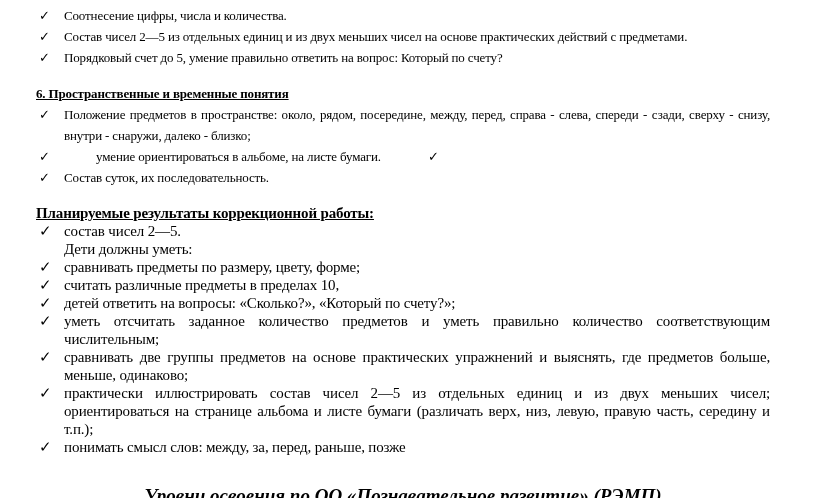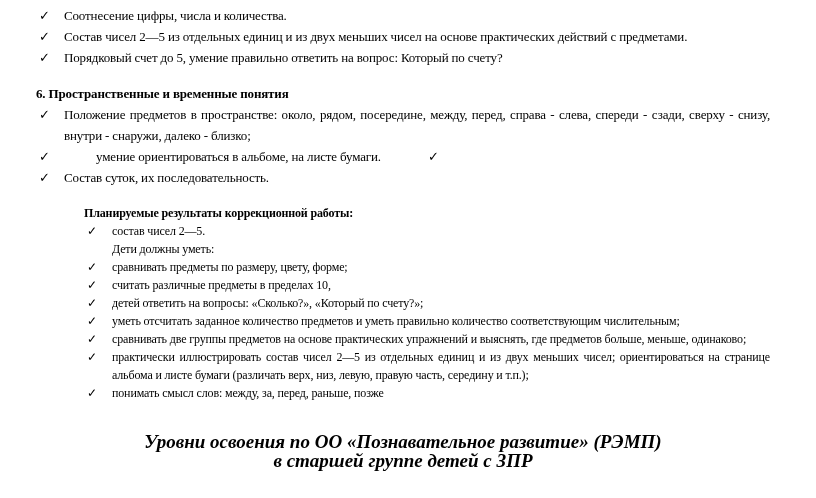--- a/index.html
+++ b/index.html
@@ -8,25 +8,25 @@
     width: 816px; height: 498px;
     background: #ffffff; color: #000000;
     font-family: "Liberation Serif", "DejaVu Serif", serif;
   }
   .page {
     width: 816px; height: 498px;
     padding: 5px 46px 0 36px;
     overflow: hidden;
   }
   .top   { font-size: 13px; line-height: 21px; letter-spacing: -0.15px; }
-  .results { font-size: 12px; line-height: 18px; letter-spacing: -0.15px; margin-top: 16px; margin-left: 48px; }
+  .results { font-size: 15px; line-height: 18px; letter-spacing: -0.15px; margin-top: 16px; }
   .li { display: flex; align-items: flex-start; }
   .check { flex: 0 0 28px; padding-left: 3px; }
   .txt { flex: 1 1 auto; text-align: justify; }
-  .heading { font-weight: bold; }
+  .heading { font-weight: bold; text-decoration: underline; }
   .h6 { margin-top: 15px; }
   .plain { padding-left: 28px; }
   .dual .txt-fixed { flex: 0 0 auto; text-align: left; margin-left: 32px; }
   .dual .check2 { flex: 0 0 26px; margin-left: 44px; }
   .footer {
     margin-top: 30px;
     text-align: center;
     font-style: italic;
     font-weight: bold;
     font-size: 19px;

